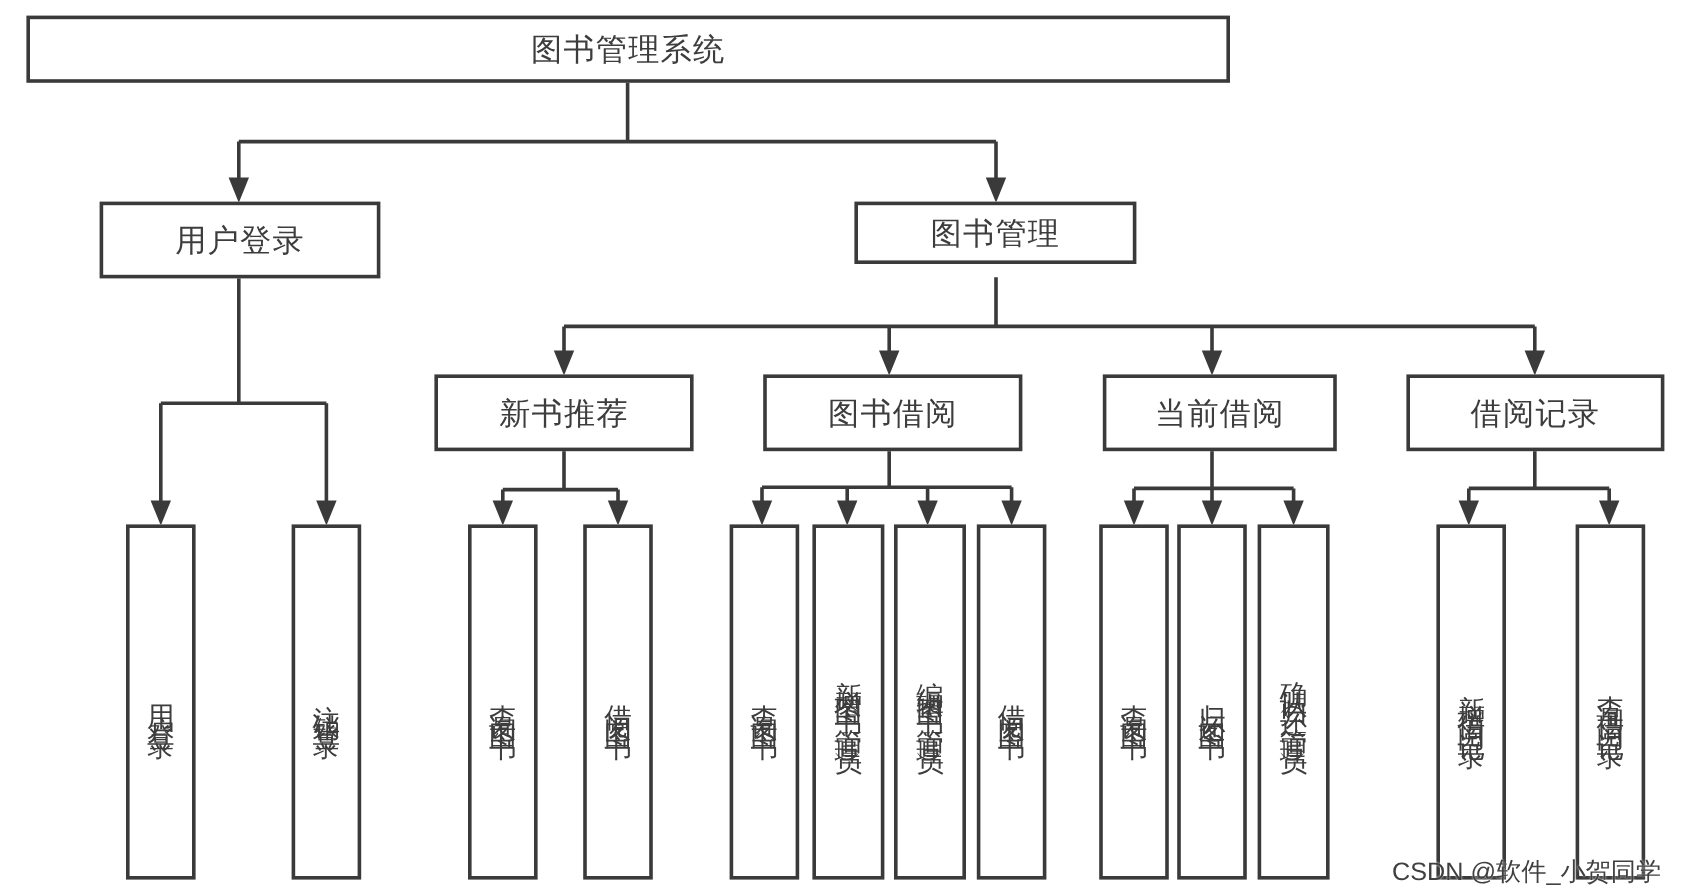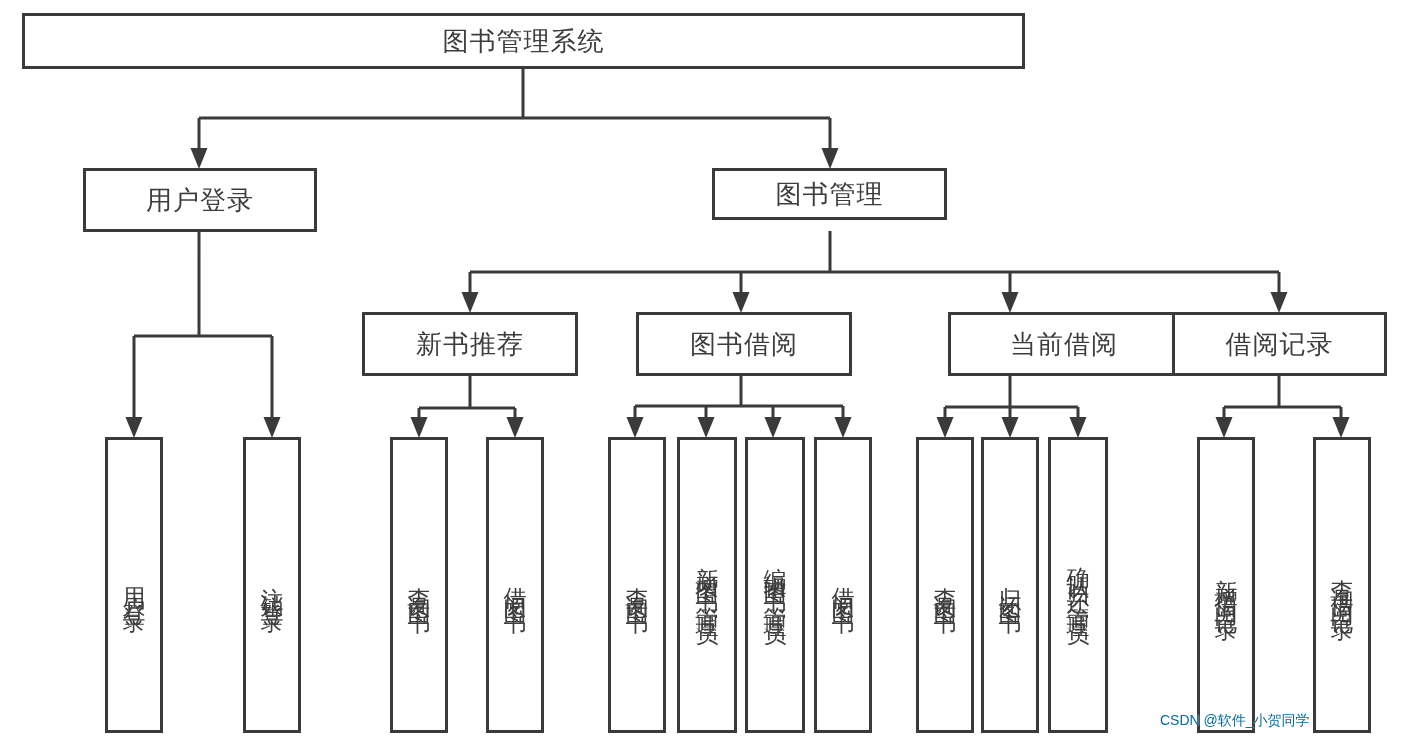--- a/index.html
+++ b/index.html
@@ -37,43 +37,43 @@
     white-space: nowrap;
   }
   
   .n-root   { left: 22px;  top: 13px;  width: 1003px; height: 56px; }
   
   .n-login  { left: 83px;  top: 168px; width: 234px;  height: 64px; }
   .n-mgmt   { left: 712px; top: 168px; width: 235px;  height: 52px; }
   
   .n-rec    { left: 362px;  top: 312px; width: 216px; height: 64px; align-items: center; }
   .n-borrow { left: 636px;  top: 312px; width: 216px; height: 64px; }
-  .n-cur    { left: 948px;  top: 312px; width: 232px; height: 64px; }
+  .n-cur    { left: 919px;  top: 312px; width: 195px; height: 64px; }
   .n-log    { left: 1172px; top: 312px; width: 215px; height: 64px; }
   
   .leaf { top: 437px; height: 296px; width: 58px; }
   .lf-1  { left: 105px; }
   .lf-2  { left: 243px; }
   .lf-3  { left: 390px; }
   .lf-4  { left: 486px; }
   .lf-5  { left: 608px; }
   .lf-6  { left: 677px; width: 60px; }
   .lf-7  { left: 745px; width: 60px; }
   .lf-8  { left: 814px; }
   .lf-9  { left: 916px; }
   .lf-10 { left: 981px; }
   .lf-11 { left: 1048px; width: 60px; }
   .lf-12 { left: 1197px; }
   .lf-13 { left: 1313px; }
   #watermark {
     position: absolute;
     left: 1160px;
     top: 712px;
-    font-size: 14px;
-    color: #0369a1;
+    font-size: 21px;
+    color: #404040;
     white-space: nowrap;
     z-index: 5;
     text-shadow: 0 0 2px #ffffff;
   }
   .cline { stroke: #3a3a3a; stroke-width: 3; fill: none; }
   .ahead { fill: #3a3a3a; stroke: none; }
 </style>
 </head>
 <body>
 

